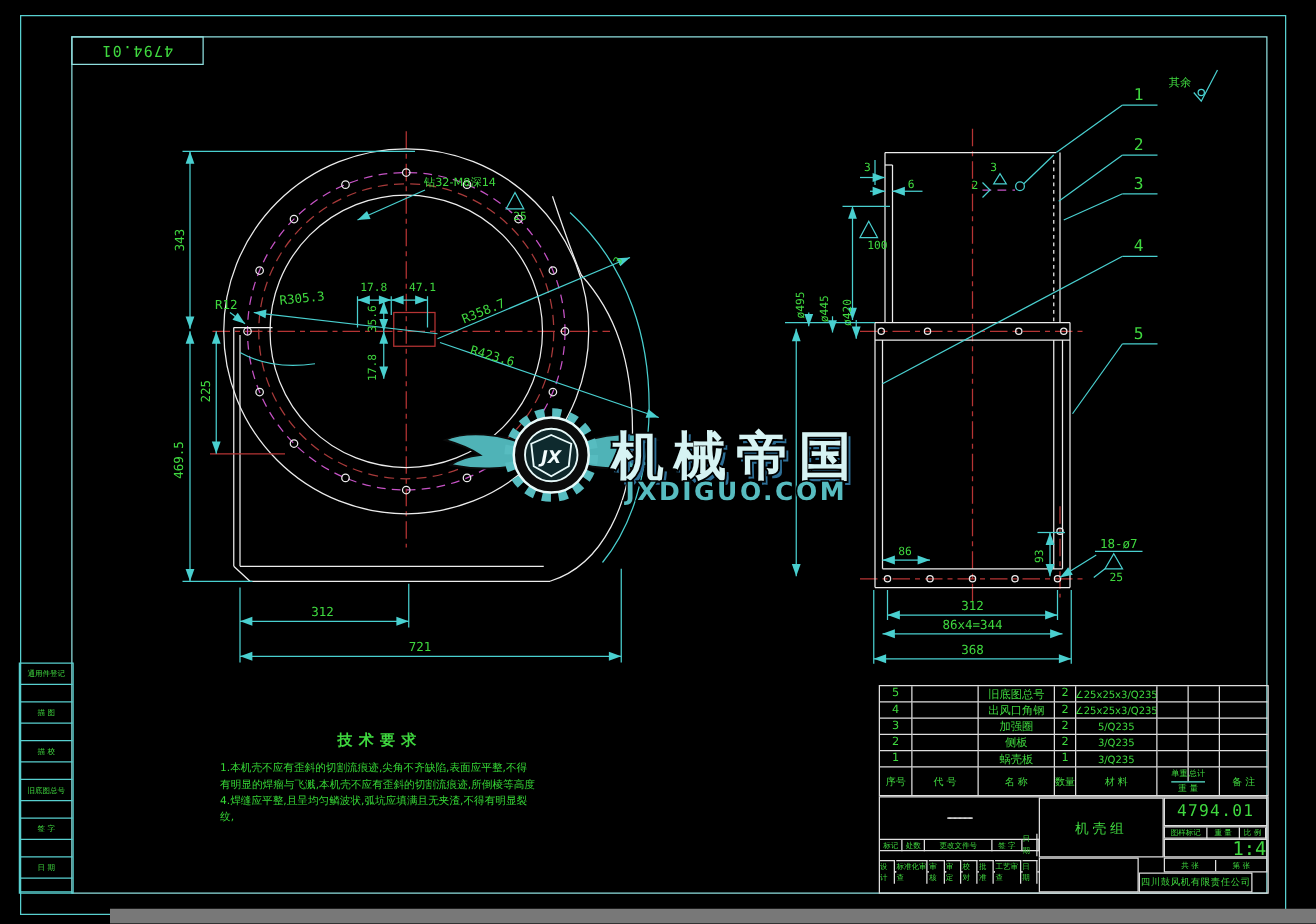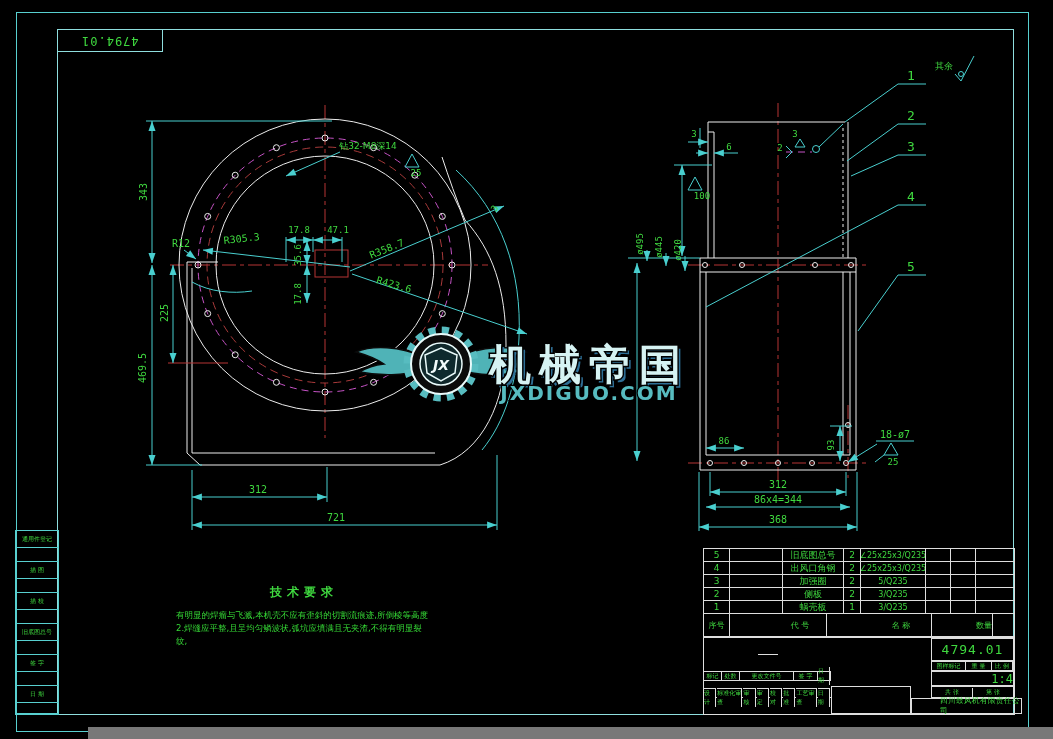--- a/index.html
+++ b/index.html
@@ -26,21 +26,21 @@
   .techreq .tr-title{text-align:center;font-size:12px;font-weight:bold;color:#3fd83f;
                      letter-spacing:5px;margin-bottom:8px;}
   .techreq .tr-line{font-size:8.5px;line-height:13px;color:#35d835;}
   
   .bom{left:703px;top:548px;width:310px;border:1px solid #dedede;font-size:9px;color:#3fd83f;}
   .bom-row{display:grid;grid-template-columns:26px 53px 61px 17px 65px 25px 25px 1fr;height:13px;}
   .bom-row > div{border-right:1px solid #dedede;border-bottom:1px solid #dedede;
                  display:flex;align-items:center;justify-content:center;overflow:hidden;white-space:nowrap;}
   .bom-row > div:last-child{border-right:none;}
   .bom-row .mat{font-size:8px;}
-  .bom-head{display:grid;grid-template-columns:26px 53px 61px 17px 65px 50px 1fr;height:22px;gap:44px;}
+  .bom-head{display:grid;grid-template-columns:26px 53px 61px 17px 65px 50px 1fr;height:22px;}
   .bom-head > div{border-right:1px solid #dedede;display:flex;align-items:center;
                   justify-content:center;font-size:8px;}
   .bom-head > div:last-child{border-right:none;}
   .wcol{display:flex;flex-direction:column;align-items:stretch;justify-content:stretch;padding:0!important;}
   .wcol .wtop{display:flex;height:11px;border-bottom:1px solid #5eead4;}
   .wcol .wtop div{flex:1;border-right:1px solid #dedede;display:flex;align-items:center;justify-content:center;font-size:6.5px;}
   .wcol .wtop div:last-child{border-right:none;}
   .wcol .wbot{flex:1;display:flex;align-items:center;justify-content:center;font-size:7px;}
   
   .tblock{left:703px;top:637px;width:310px;height:76px;border:1px solid #dedede;
@@ -61,25 +61,25 @@
   .numcell{left:227px;top:0;width:83px;height:23px;font-family:"DejaVu Sans Mono",monospace;
            font-size:13px;letter-spacing:1px;}
   .hdrrow{left:227px;top:23px;width:83px;height:10px;display:flex;}
   .hdrrow div{border-right:1px solid #dedede;flex:0 0 auto;display:flex;align-items:center;justify-content:center;}
   .valrow{left:227px;top:33px;width:83px;height:15px;display:flex;}
   .valrow .ticks{width:33px;display:flex;border-right:1px solid #dedede;}
   .valrow .ticks i{flex:1;border-right:1px solid #9a9a9a;}
   .valrow .ticks i:last-child{border-right:none;}
   .valrow .wv{width:25px;border-right:1px solid #dedede;}
   .valrow .sv{flex:1;display:flex;align-items:center;justify-content:center;
-              font-size:12px;font-family:"DejaVu Sans Mono",monospace;}
+              font-size:15px;font-family:"DejaVu Sans Mono",monospace;}
   .pagerow{left:227px;top:48px;width:83px;height:12px;display:flex;}
   .pagerow div{flex:1;border-right:1px solid #dedede;display:flex;align-items:center;justify-content:center;}
   .pagerow div:last-child{border-right:none;}
-  .company{left:207px;top:60px;width:111px;height:16px;font-size:7.5px;letter-spacing:0.5px;padding-left:28px;}
+  .company{left:207px;top:60px;width:91px;height:16px;font-size:7.5px;letter-spacing:0.5px;}
   .graybar{left:88px;top:727px;width:965px;height:12px;background:#787878;}
   
   svg{position:absolute;left:0;top:0;}
   .w{stroke:#ececec;fill:none;stroke-width:1;}
   .c{stroke:#49cfcf;fill:none;stroke-width:1;}
   .cl{stroke:#b63434;fill:none;stroke-width:1;stroke-dasharray:14 4 4 4;}
   .redl{stroke:#b63434;fill:none;stroke-width:1;}
   .redd{stroke:#a83a3a;fill:none;stroke-width:1;stroke-dasharray:8 5;}
   .mag{stroke:#c653c6;fill:none;stroke-width:1;stroke-dasharray:7 5;}
   text.dt{fill:#3fd83f;font-family:"DejaVu Sans Mono",monospace;font-size:10px;text-anchor:middle;}
@@ -329,22 +329,23 @@
     <div class="cell lab">旧底图总号</div>
     <div class="cell blank"></div>
     <div class="cell lab">签 字</div>
     <div class="cell blank"></div>
     <div class="cell lab">日 期</div>
     <div class="cell blank" style="flex:1"></div>
   </div>
 
   <div class="abs techreq">
     <div class="tr-title">技术要求</div>
+    <div class="tr-line">1.本机壳不应有歪斜的切割流痕迹,尖角不齐缺陷,表面应平整,不得</div>
     <div class="tr-line">有明显的焊瘤与飞溅,本机壳不应有歪斜的切割流痕迹,所倒棱等高度</div>
-    <div class="tr-line">2.焊缝应平整,且呈均匀鳞波状,弧坑应填满且无夹渣,不得有明显裂纹,</div>
+    <div class="tr-line">4.焊缝应平整,且呈均匀鳞波状,弧坑应填满且无夹渣,不得有明显裂纹,</div>
   </div>
 
   <div class="abs bom">
     <div class="bom-row">
       <div>5</div>
       <div></div>
       <div>旧底图总号</div>
       <div>2</div>
       <div class="mat">∠25x25x3/Q235</div>
       <div></div>
@@ -449,20 +450,23 @@
         <div></div>
       <div>校 对</div>
         <div></div>
       <div>批 准</div>
         <div></div>
       <div>工艺审查</div>
         <div></div>
       <div>日 期</div>
         <div></div>
     </div>
+    <div class="box namecell">
+      <span>机壳组</span>
+    </div>
     <div class="box midempty"></div>
     <div class="box numcell gtx">
       <span>4794.01</span>
     </div>
     <div class="box hdrrow">
       <div style="width:33px">图样标记</div>
       <div style="width:25px">重 量</div>
       <div style="flex:1">比 例</div>
     </div>
     <div class="box valrow">

